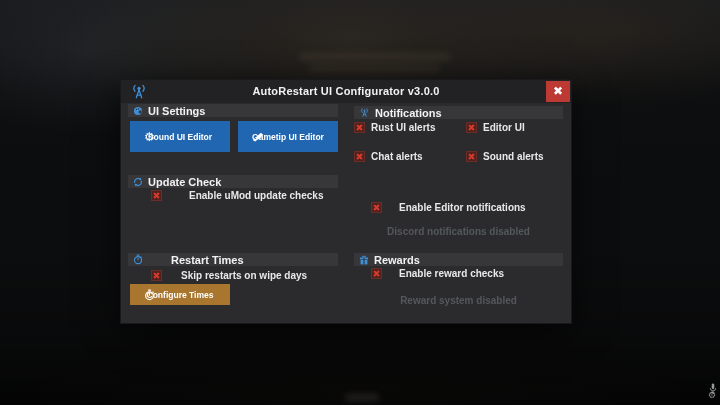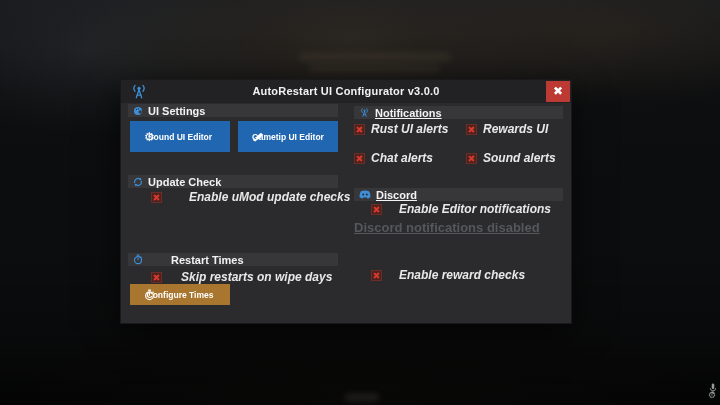--- a/index.html
+++ b/index.html
@@ -47,32 +47,32 @@
     font-family:"DejaVu Sans",sans-serif;
   }
   
   .hdr{
     position:absolute;height:13px;background:#37373a;
     display:flex;align-items:center;gap:5px;padding-left:5px;box-sizing:border-box;
     font-size:11px;font-weight:bold;color:#f2f2f2;
   }
   .hdr svg{flex:0 0 auto;}
   .col-l{left:7px;width:210px;}
-  .col-r{left:233px;width:209px;text-decoration:underline;}
+  .col-r{left:233px;width:209px;}
 
   .row{position:absolute;display:flex;align-items:center;gap:6px;}
   .cb{
     width:11px;height:11px;background:#50211d;box-shadow:inset 0 0 0 1px #6b2d25;
     display:flex;align-items:center;justify-content:center;
     color:#d23b2e;font-size:9.5px;line-height:11px;font-weight:bold;
     font-family:"DejaVu Sans",sans-serif;cursor:pointer;flex:0 0 auto;
   }
-  .lbl{font-size:12px;font-weight:600;color:#e8e8e8;white-space:nowrap;font-style:italic;}
+  .lbl{font-size:10px;font-weight:600;color:#e8e8e8;white-space:nowrap;}
   .status{
-    position:absolute;font-size:13px;color:#54585b;font-weight:600;
+    position:absolute;text-align:center;font-size:10px;color:#54585b;font-weight:600;margin-top:6px;
   }
   .btn{
     position:absolute;border:0;cursor:pointer;color:#ffffff;
     font-family:"Liberation Sans",sans-serif;font-size:8.5px;font-weight:bold;
     display:flex;align-items:center;justify-content:center;padding:0;
   }
   .btn .btn-ic{position:absolute;left:14px;display:flex;align-items:center;}
   .btn-blue{background:#2166b1;height:31px;top:41px;}
   .btn-orange{background:#a8762e;height:21px;top:204px;}
   .b1{left:9px;width:100px;}
@@ -184,49 +184,51 @@
       </g>
     </svg>
     <span>Notifications</span>
   </div>
   <div class="row" style="left:233px;top:42px;">
     <span class="cb">✖</span>
     <span class="lbl">Rust UI alerts</span>
   </div>
   <div class="row" style="left:345px;top:42px;">
     <span class="cb">✖</span>
-    <span class="lbl">Rewards UI</span>
+    <span class="lbl">Editor UI</span>
   </div>
   <div class="row" style="left:233px;top:71px;">
     <span class="cb">✖</span>
     <span class="lbl">Chat alerts</span>
   </div>
   <div class="row" style="left:345px;top:71px;">
     <span class="cb">✖</span>
     <span class="lbl">Sound alerts</span>
   </div>
 
-  <div class="hdr col-r" style="top:108px;">
-    <svg width="12" height="9" viewBox="0 0 18 13">
-      <path d="M3 1.5 C6 0.2 12 0.2 15 1.5 C17 4.5 17.5 8 17 10.5 C15.5 11.8 13.5 12.4 12.5 12.4 L11.8 10.8 C10 11.3 8 11.3 6.2 10.8 L5.5 12.4 C4.5 12.4 2.5 11.8 1 10.5 C0.5 8 1 4.5 3 1.5 Z" fill="#3d8fd8"></path>
-      <circle cx="6.3" cy="6.5" r="1.5" fill="#2b2b2d"></circle>
-      <circle cx="11.7" cy="6.5" r="1.5" fill="#2b2b2d"></circle>
-    </svg>
-    <span>Discord</span>
-  </div>
   <div class="row" style="left:250px;top:122px;">
     <span class="cb">✖</span>
     <span class="lbl" style="margin-left:11px;">Enable Editor notifications</span>
   </div>
   <div class="status col-r" style="top:140px;">Discord notifications disabled</div>
 
+  <div class="hdr col-r" style="top:173px;">
+    <svg width="10" height="10" viewBox="0 0 16 16">
+      <rect x="1.5" y="4" width="13" height="3" fill="#3d8fd8"></rect>
+      <rect x="2.5" y="8" width="11" height="7" fill="#3d8fd8"></rect>
+      <rect x="7.2" y="4" width="1.6" height="11" fill="#2b2b2d"></rect>
+      <path d="M8 4 C5 4 4 1.5 5.5 1 C7 0.6 8 2.5 8 4 C8 2.5 9 0.6 10.5 1 C12 1.5 11 4 8 4 Z" fill="#3d8fd8"></path>
+    </svg>
+    <span>Rewards</span>
+  </div>
   <div class="row" style="left:250px;top:188px;">
     <span class="cb">✖</span>
     <span class="lbl" style="margin-left:11px;">Enable reward checks</span>
   </div>
+  <div class="status col-r" style="top:209px;">Reward system disabled</div>
 
 </div>
 
 <div class="hud-ic" style="left:709px;top:380px;">
   <svg width="8" height="11" viewBox="0 0 10 14">
     <rect x="3.4" y="0.5" width="3.2" height="7" rx="1.6" fill="#c8cccd"></rect>
     <path d="M1.5 6.5 A3.5 3.5 0 0 0 8.5 6.5" fill="none" stroke="#c8cccd" stroke-width="1.1"></path>
     <path d="M5 10 L5 12.5 M3 12.8 L7 12.8" stroke="#c8cccd" stroke-width="1.1"></path>
   </svg>
 </div>

